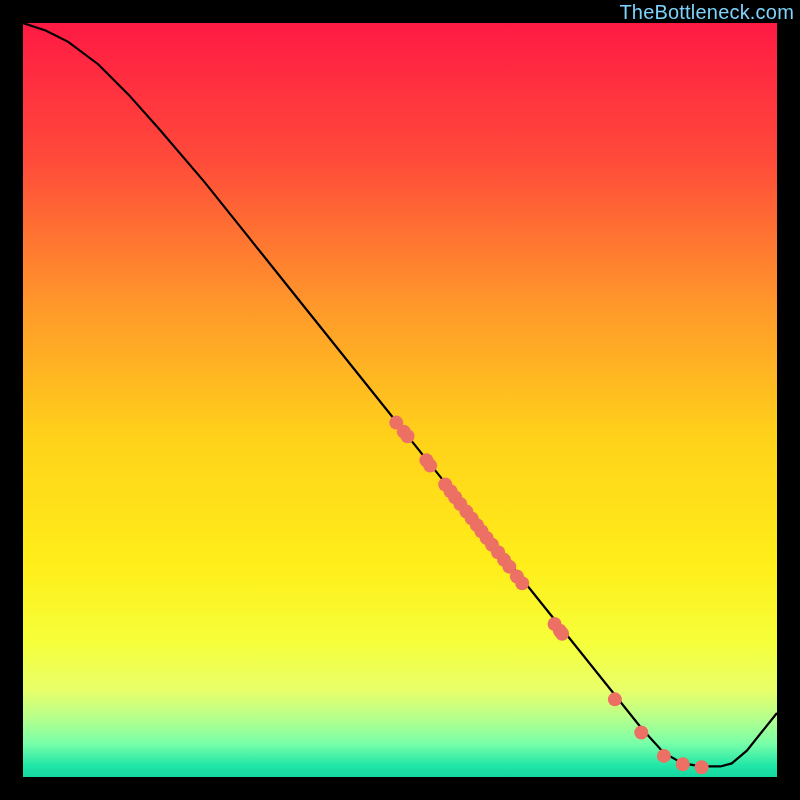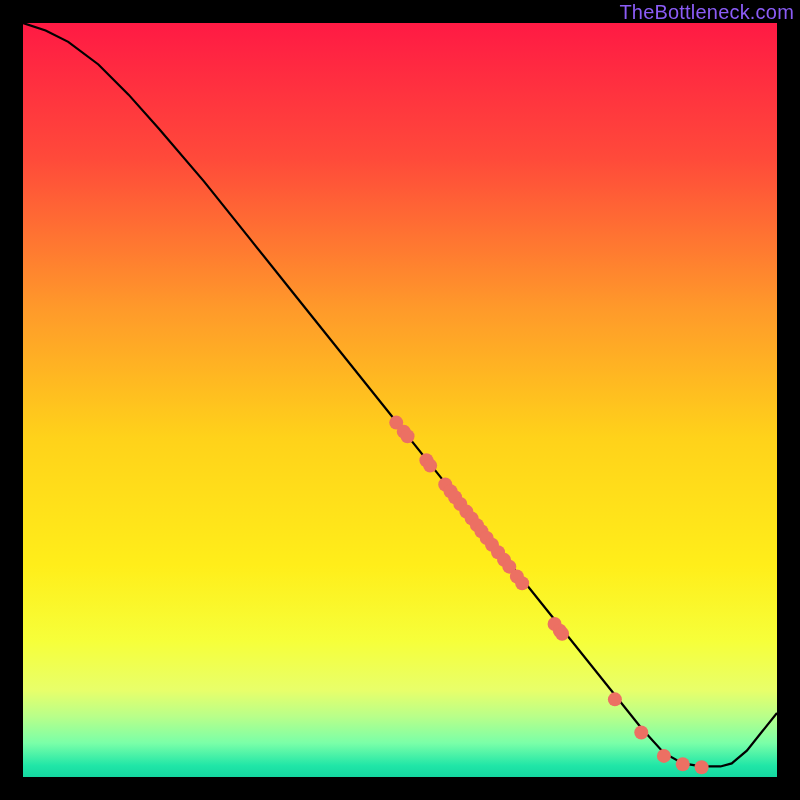--- a/index.html
+++ b/index.html
@@ -23,21 +23,21 @@
     position: absolute;
     top: 23px;
     left: 23px;
     width: 754px;
     height: 754px;
   }
   .watermark {
     position: absolute;
     top: 1px;
     right: 6px;
-    color: #8b5cf6;
+    color: #7dd3fc;
     font-size: 20px;
     font-weight: 500;
     letter-spacing: 0.2px;
     text-align: center;
   }
   svg {
     display: block;
   }
 </style>
 </head>

